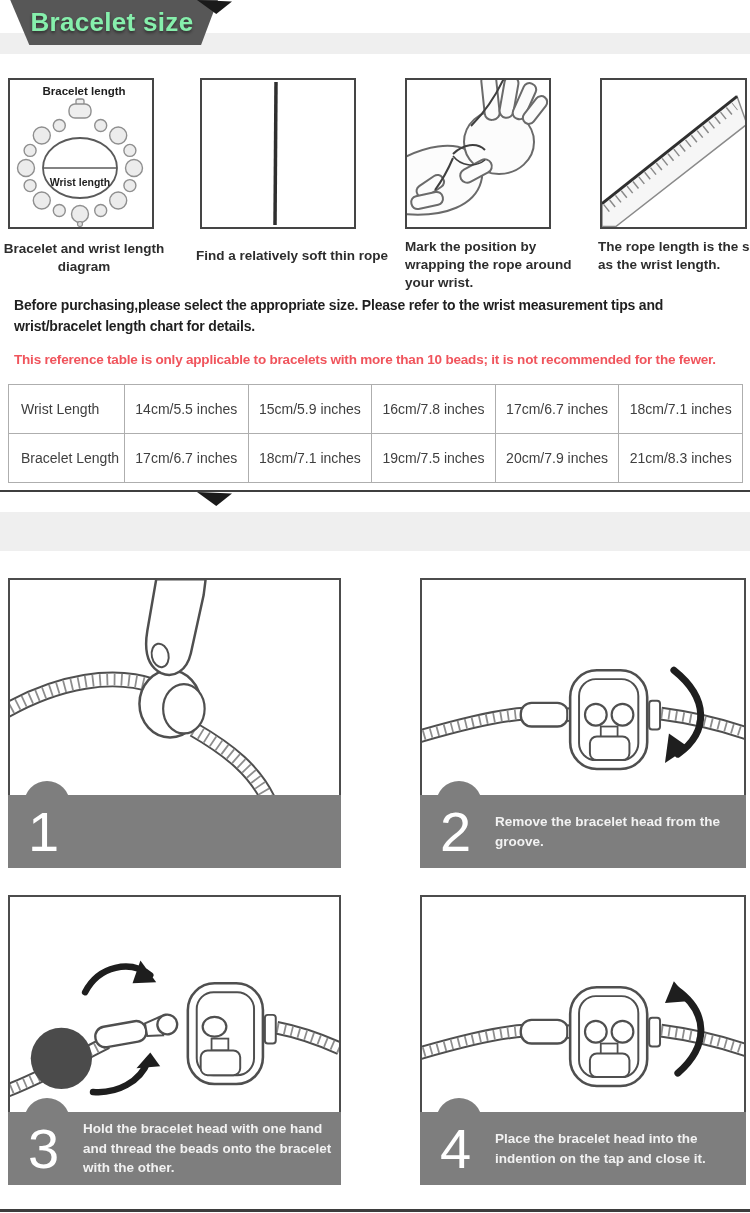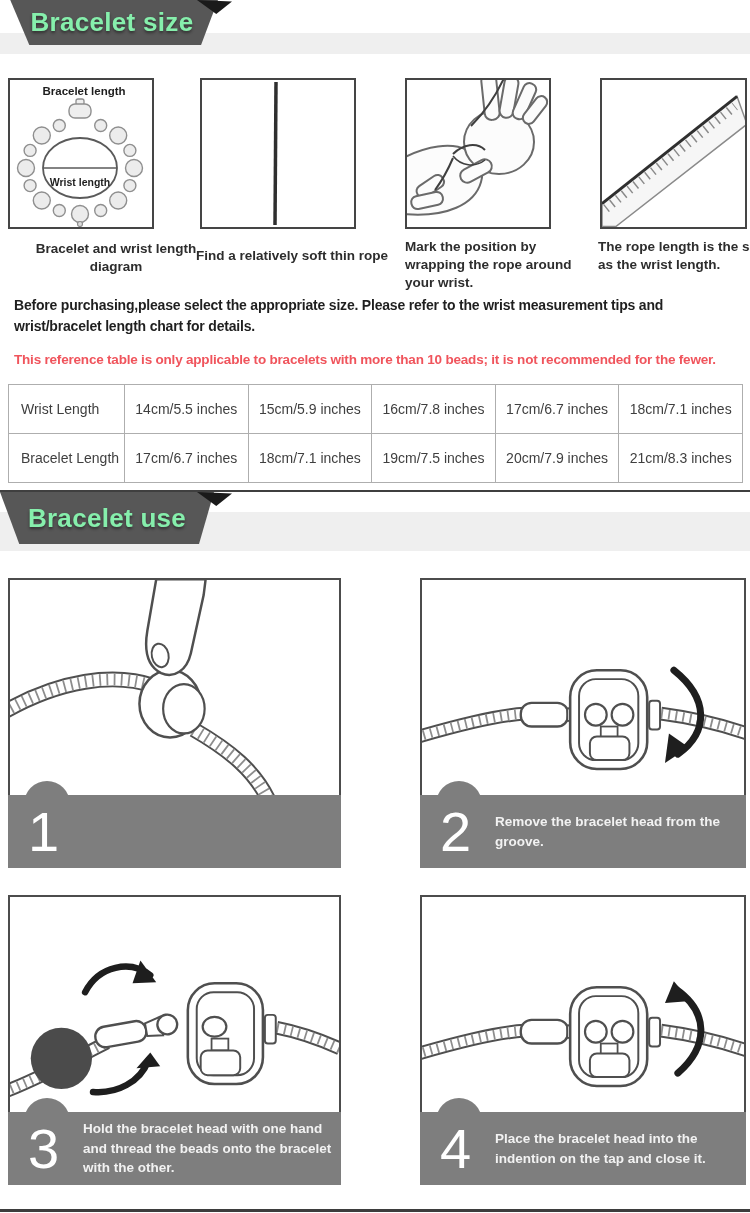--- a/index.html
+++ b/index.html
@@ -23,21 +23,21 @@
   .bottomline{position:absolute;left:0;top:1209px;width:750px;height:3px;background:#3d3d3d;}
 
   
   .gbox{position:absolute;top:78px;height:151px;background:#fff;border:2px solid #454545;}
   .gbox svg{display:block;width:100%;height:100%;}
   #g1{left:8px;width:146px;}
   #g2{left:200px;width:156px;}
   #g3{left:405px;width:146px;}
   #g4{left:600px;width:147px;}
   .gcap{position:absolute;font-size:13.5px;font-weight:bold;line-height:1.32;color:#2d2d2d;}
-  .gcap.c1{left:2px;top:240px;width:164px;text-align:center;margin-left:32px;}
+  .gcap.c1{left:2px;top:240px;width:164px;text-align:center;}
   .gcap.c2{left:196px;top:247px;width:195px;}
   .gcap.c3{left:405px;top:238px;width:172px;}
   .gcap.c4{left:598px;top:238px;width:180px;}
 
   .intro{position:absolute;left:14px;top:295px;width:730px;font-size:14px;font-weight:bold;
          line-height:1.47;letter-spacing:-.2px;color:#1f1f1f;}
   .warning{position:absolute;left:14px;top:352px;width:732px;font-size:13.5px;font-weight:bold;
            letter-spacing:-.2px;color:#f0545c;}
 
   
@@ -156,23 +156,20 @@
         <td>18cm/7.1 inches</td>
         <td>19cm/7.5 inches</td>
         <td>20cm/7.9 inches</td>
         <td>21cm/8.3 inches</td>
       </tr>
     </tbody>
   </table>
 
   <div class="divider"></div>
   <div class="strip s2"></div>
-  <div class="banner b2">
-    <span>Bracelet use</span>
-  </div>
   <div class="fold f2"></div>
 
   <div class="panel" id="p1">
     <svg class="illus" viewBox="0 0 333 217">
       <path d="M-6,132 C50,100 105,92 146,106" fill="none" stroke="#4f4f4f" stroke-width="16"></path>
       <path d="M-6,132 C50,100 105,92 146,106" fill="none" stroke="#fff" stroke-width="12"></path>
       <path d="M-6,132 C50,100 105,92 146,106" fill="none" stroke="#8d8d8d" stroke-width="12" stroke-dasharray="1.8,5.5"></path>
       <path d="M186,150 C224,172 247,192 261,220" fill="none" stroke="#4f4f4f" stroke-width="16"></path>
       <path d="M186,150 C224,172 247,192 261,220" fill="none" stroke="#fff" stroke-width="12"></path>
       <path d="M186,150 C224,172 247,192 261,220" fill="none" stroke="#8d8d8d" stroke-width="12" stroke-dasharray="1.8,5.5"></path>

